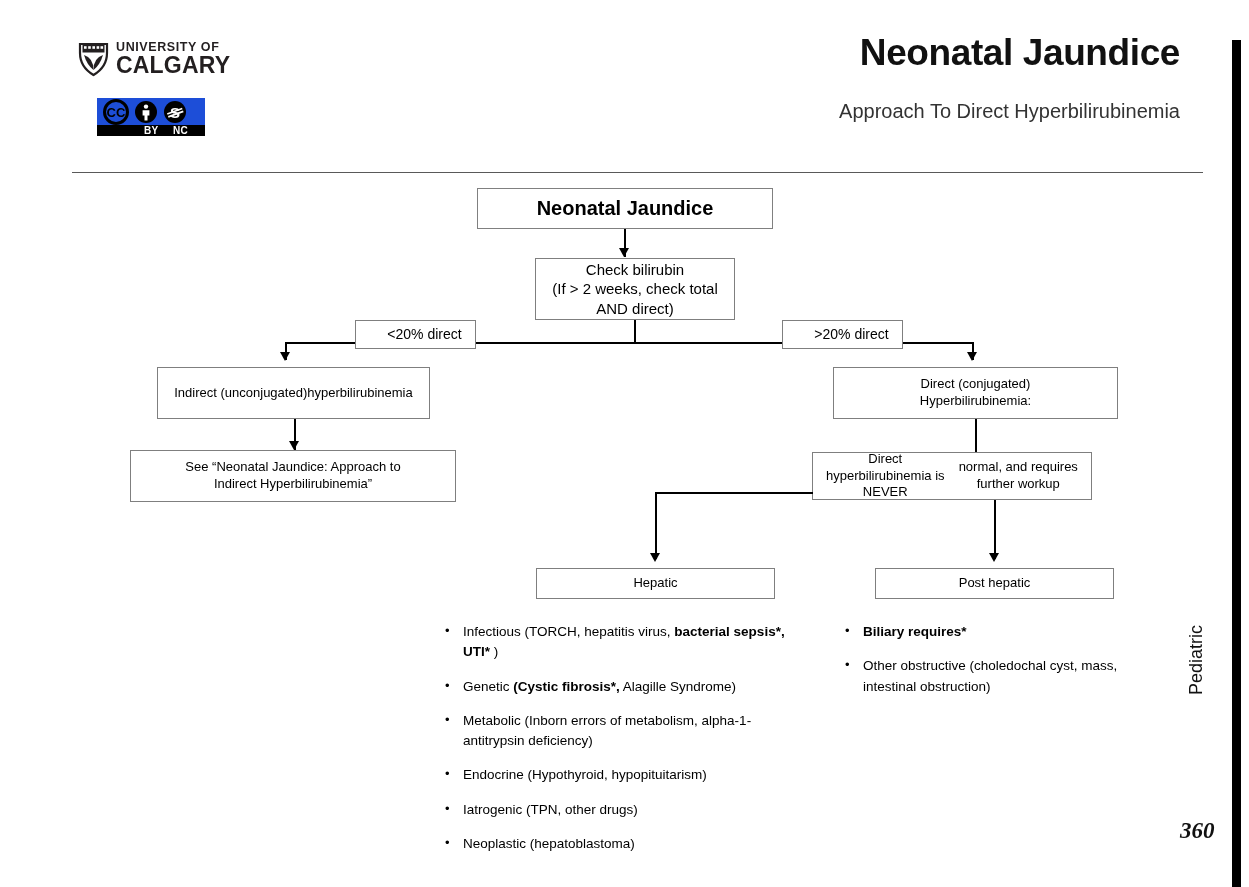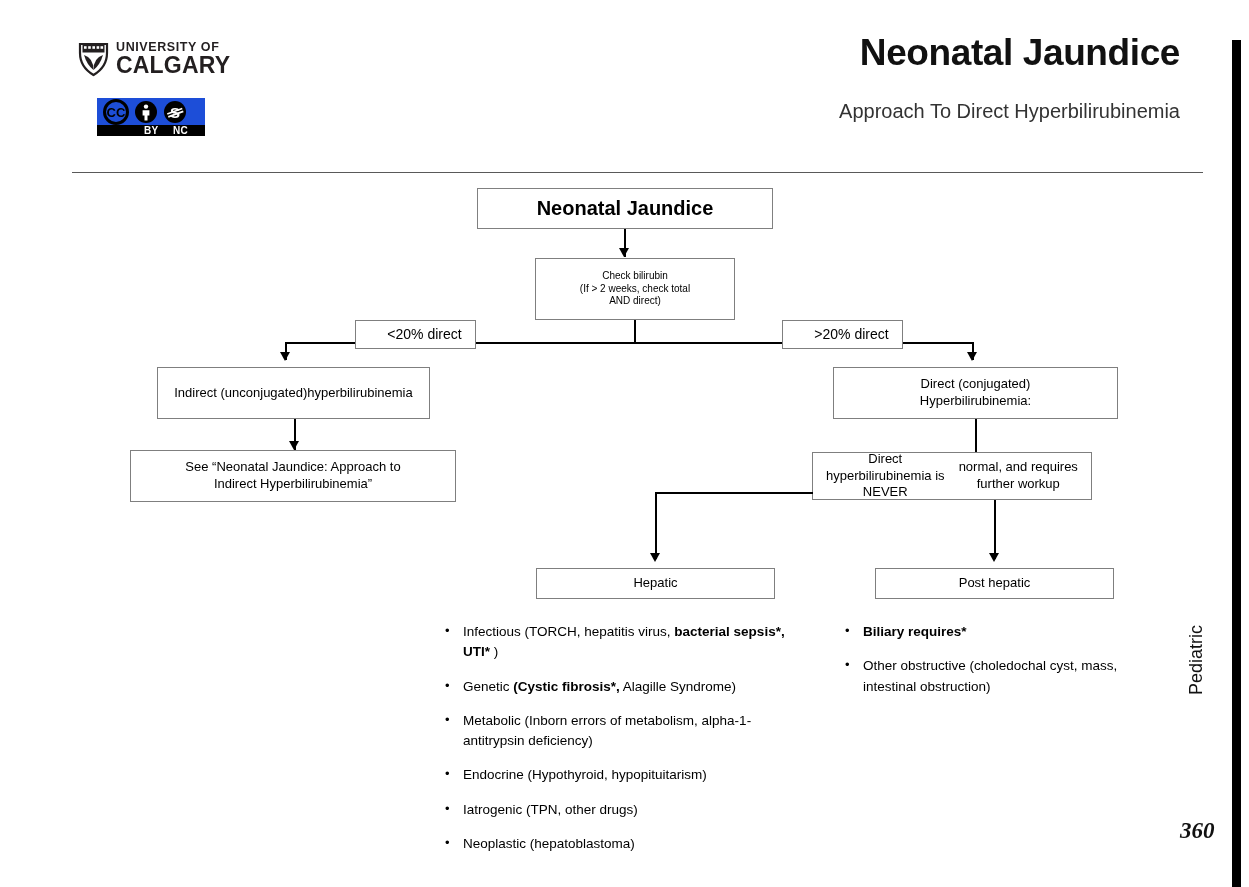--- a/index.html
+++ b/index.html
@@ -36,21 +36,21 @@
          font-size:37px;font-weight:bold;letter-spacing:-.4px;color:#111;}
   .subtitle{position:absolute;left:560px;top:100px;width:620px;text-align:right;
             font-size:20px;font-weight:normal;color:#333;}
   .divider{position:absolute;left:72px;top:172px;width:1131px;height:1px;background:#595959;}
 
   
   .node{position:absolute;box-sizing:border-box;border:1px solid #7f7f7f;background:#fff;
         display:flex;align-items:center;justify-content:center;text-align:center;
         font-size:13px;line-height:1.28;color:#000;padding:2px 6px;}
   .node.heavy{border:1px solid #808080;font-size:20px;font-weight:bold;}
-  .node.small{font-size:10px;}
+  .node.small{font-size:15px;}
   .node.lbl{font-size:14px;padding-left:24px;}
 
   .hline{position:absolute;height:1.6px;background:#000;}
   .vline{position:absolute;width:1.6px;background:#000;}
   .arrow-down{position:absolute;width:0;height:0;border-left:5.5px solid transparent;
               border-right:5.5px solid transparent;border-top:9px solid #000;}
 
   
   .blist{position:absolute;}
   .brow{position:relative;display:flex;margin-bottom:14px;}

